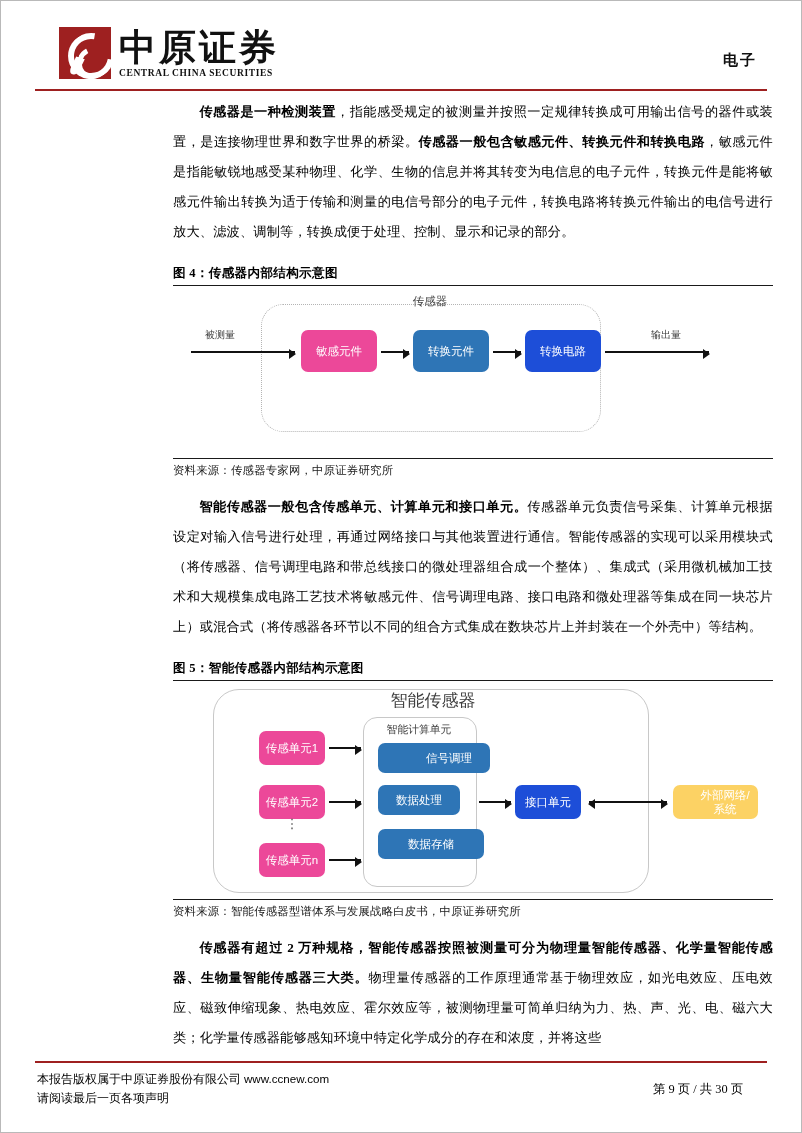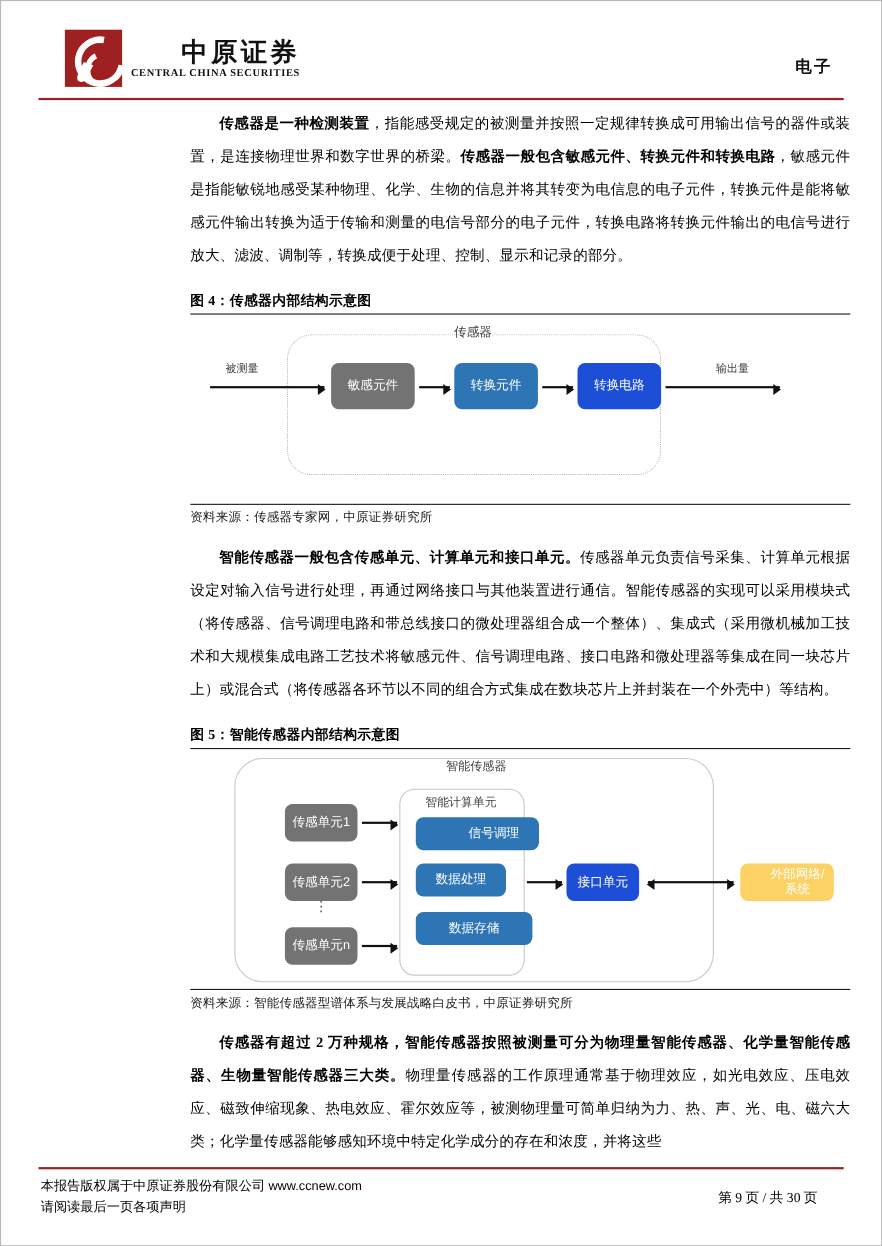--- a/index.html
+++ b/index.html
@@ -67,25 +67,24 @@
     background: #ffffff;
     transform: rotate(18deg) skewX(-8deg);
     border-radius: 0 0 40% 40%;
   }
   .logo-text {
     margin-left: 8px;
   }
   .logo-cn {
     font-family: "DejaVu Serif", "Liberation Serif", serif;
     font-weight: bold;
-    font-size: 24px;
+    font-size: 37px;
     letter-spacing: 3px;
     color: #111;
     line-height: 1.05;
-    text-align: right;
   }
   .logo-en {
     font-family: "Liberation Serif", serif;
     font-weight: bold;
     font-size: 9.5px;
     letter-spacing: 0.6px;
     color: #111;
     margin-top: 2px;
   }
   .header-sector {
@@ -179,21 +178,21 @@
     display: flex;
     align-items: center;
     justify-content: center;
     border-radius: 7px;
     color: #fff;
     font-family: "Liberation Sans", sans-serif;
     font-size: 11.5px;
     text-align: center;
     line-height: 1.25;
   }
-  .b-orange { background: #737373; }
+  .b-orange { background: #ec4899; }
   .b-blue   { background: #2E75B6; }
   .b-green  { background: #1d4ed8; }
   .b-yellow { background: #FCD264; }
 
   .d4-b1 { left: 128px; top: 44px; width: 76px; height: 42px; }
   .d4-b2 { left: 240px; top: 44px; width: 76px; height: 42px; }
   .d4-b3 { left: 352px; top: 44px; width: 76px; height: 42px; }
 
   .arrow {
     position: absolute;
@@ -244,21 +243,21 @@
     border: 1.2px solid #c8c8c8;
     border-radius: 26px;
     background: #fff;
   }
   .d5-title {
     position: absolute;
     left: 120px; top: 8px;
     width: 280px;
     text-align: center;
     font-family: "Liberation Sans", sans-serif;
-    font-size: 11px;
+    font-size: 17px;
     color: #3f3f3f;
   }
   .d5-inner {
     position: absolute;
     left: 190px; top: 36px;
     width: 112px; height: 168px;
     border: 1.2px solid #c8c8c8;
     border-radius: 14px;
     background: #fff;
   }

